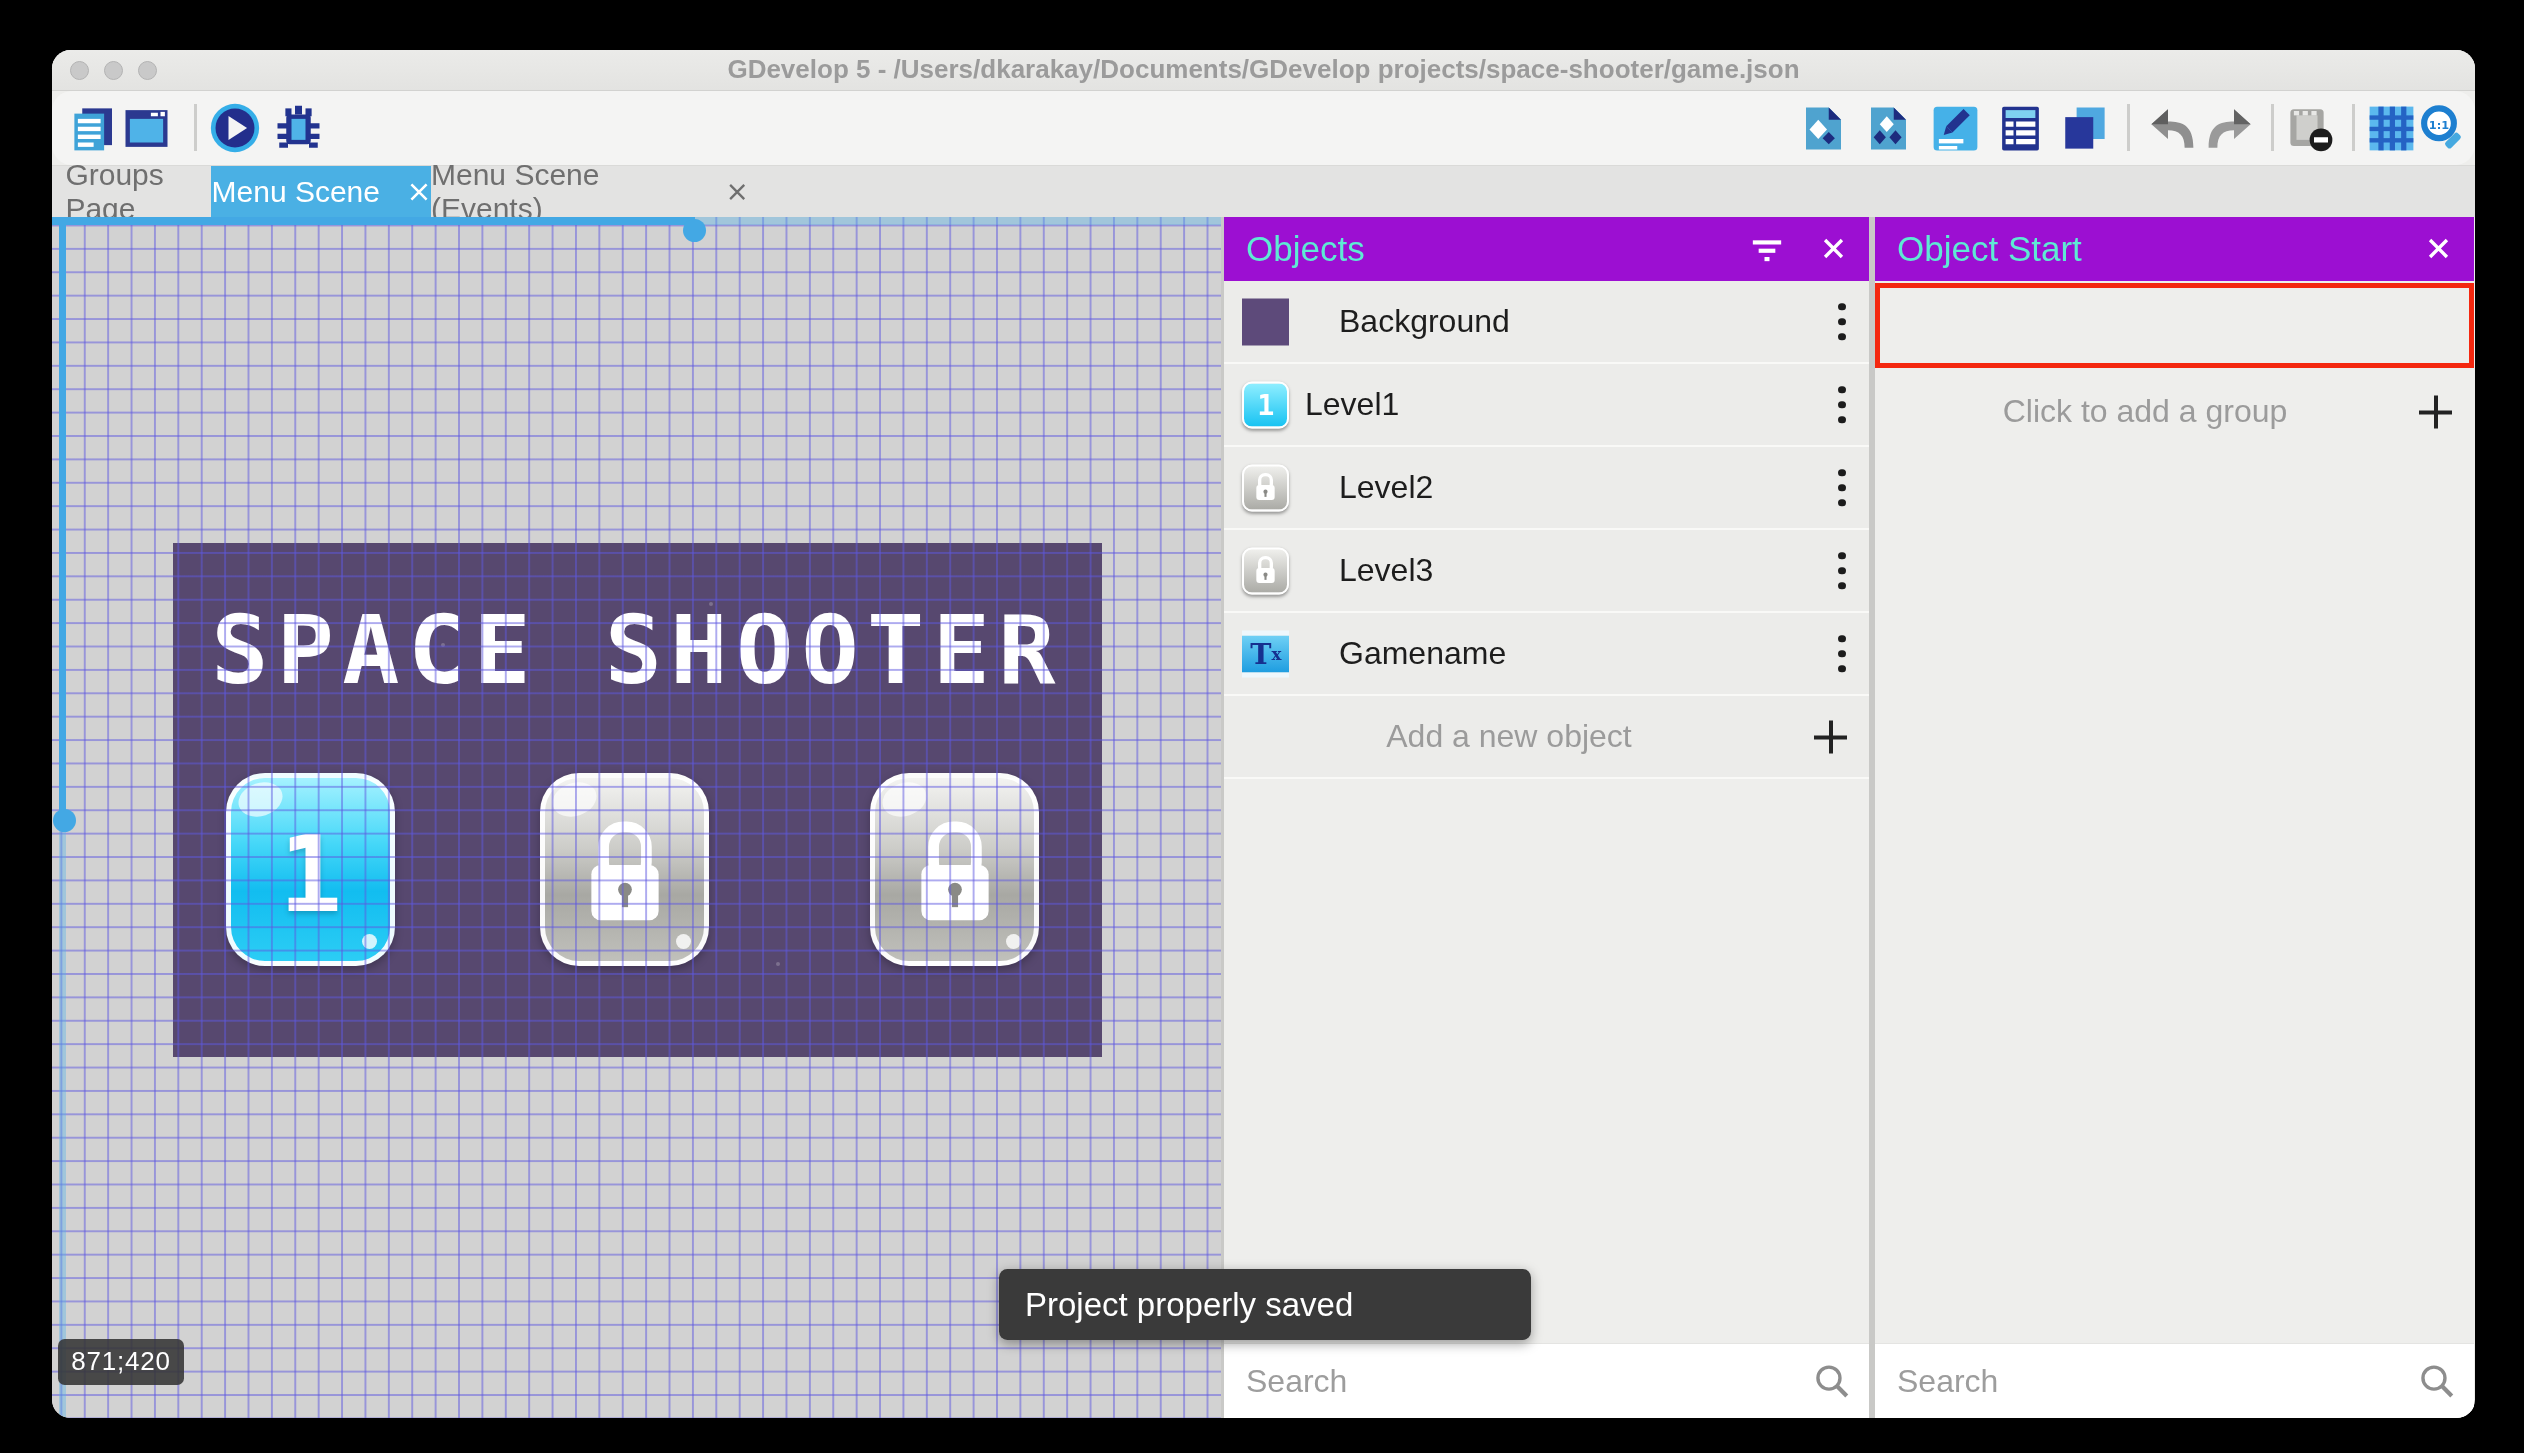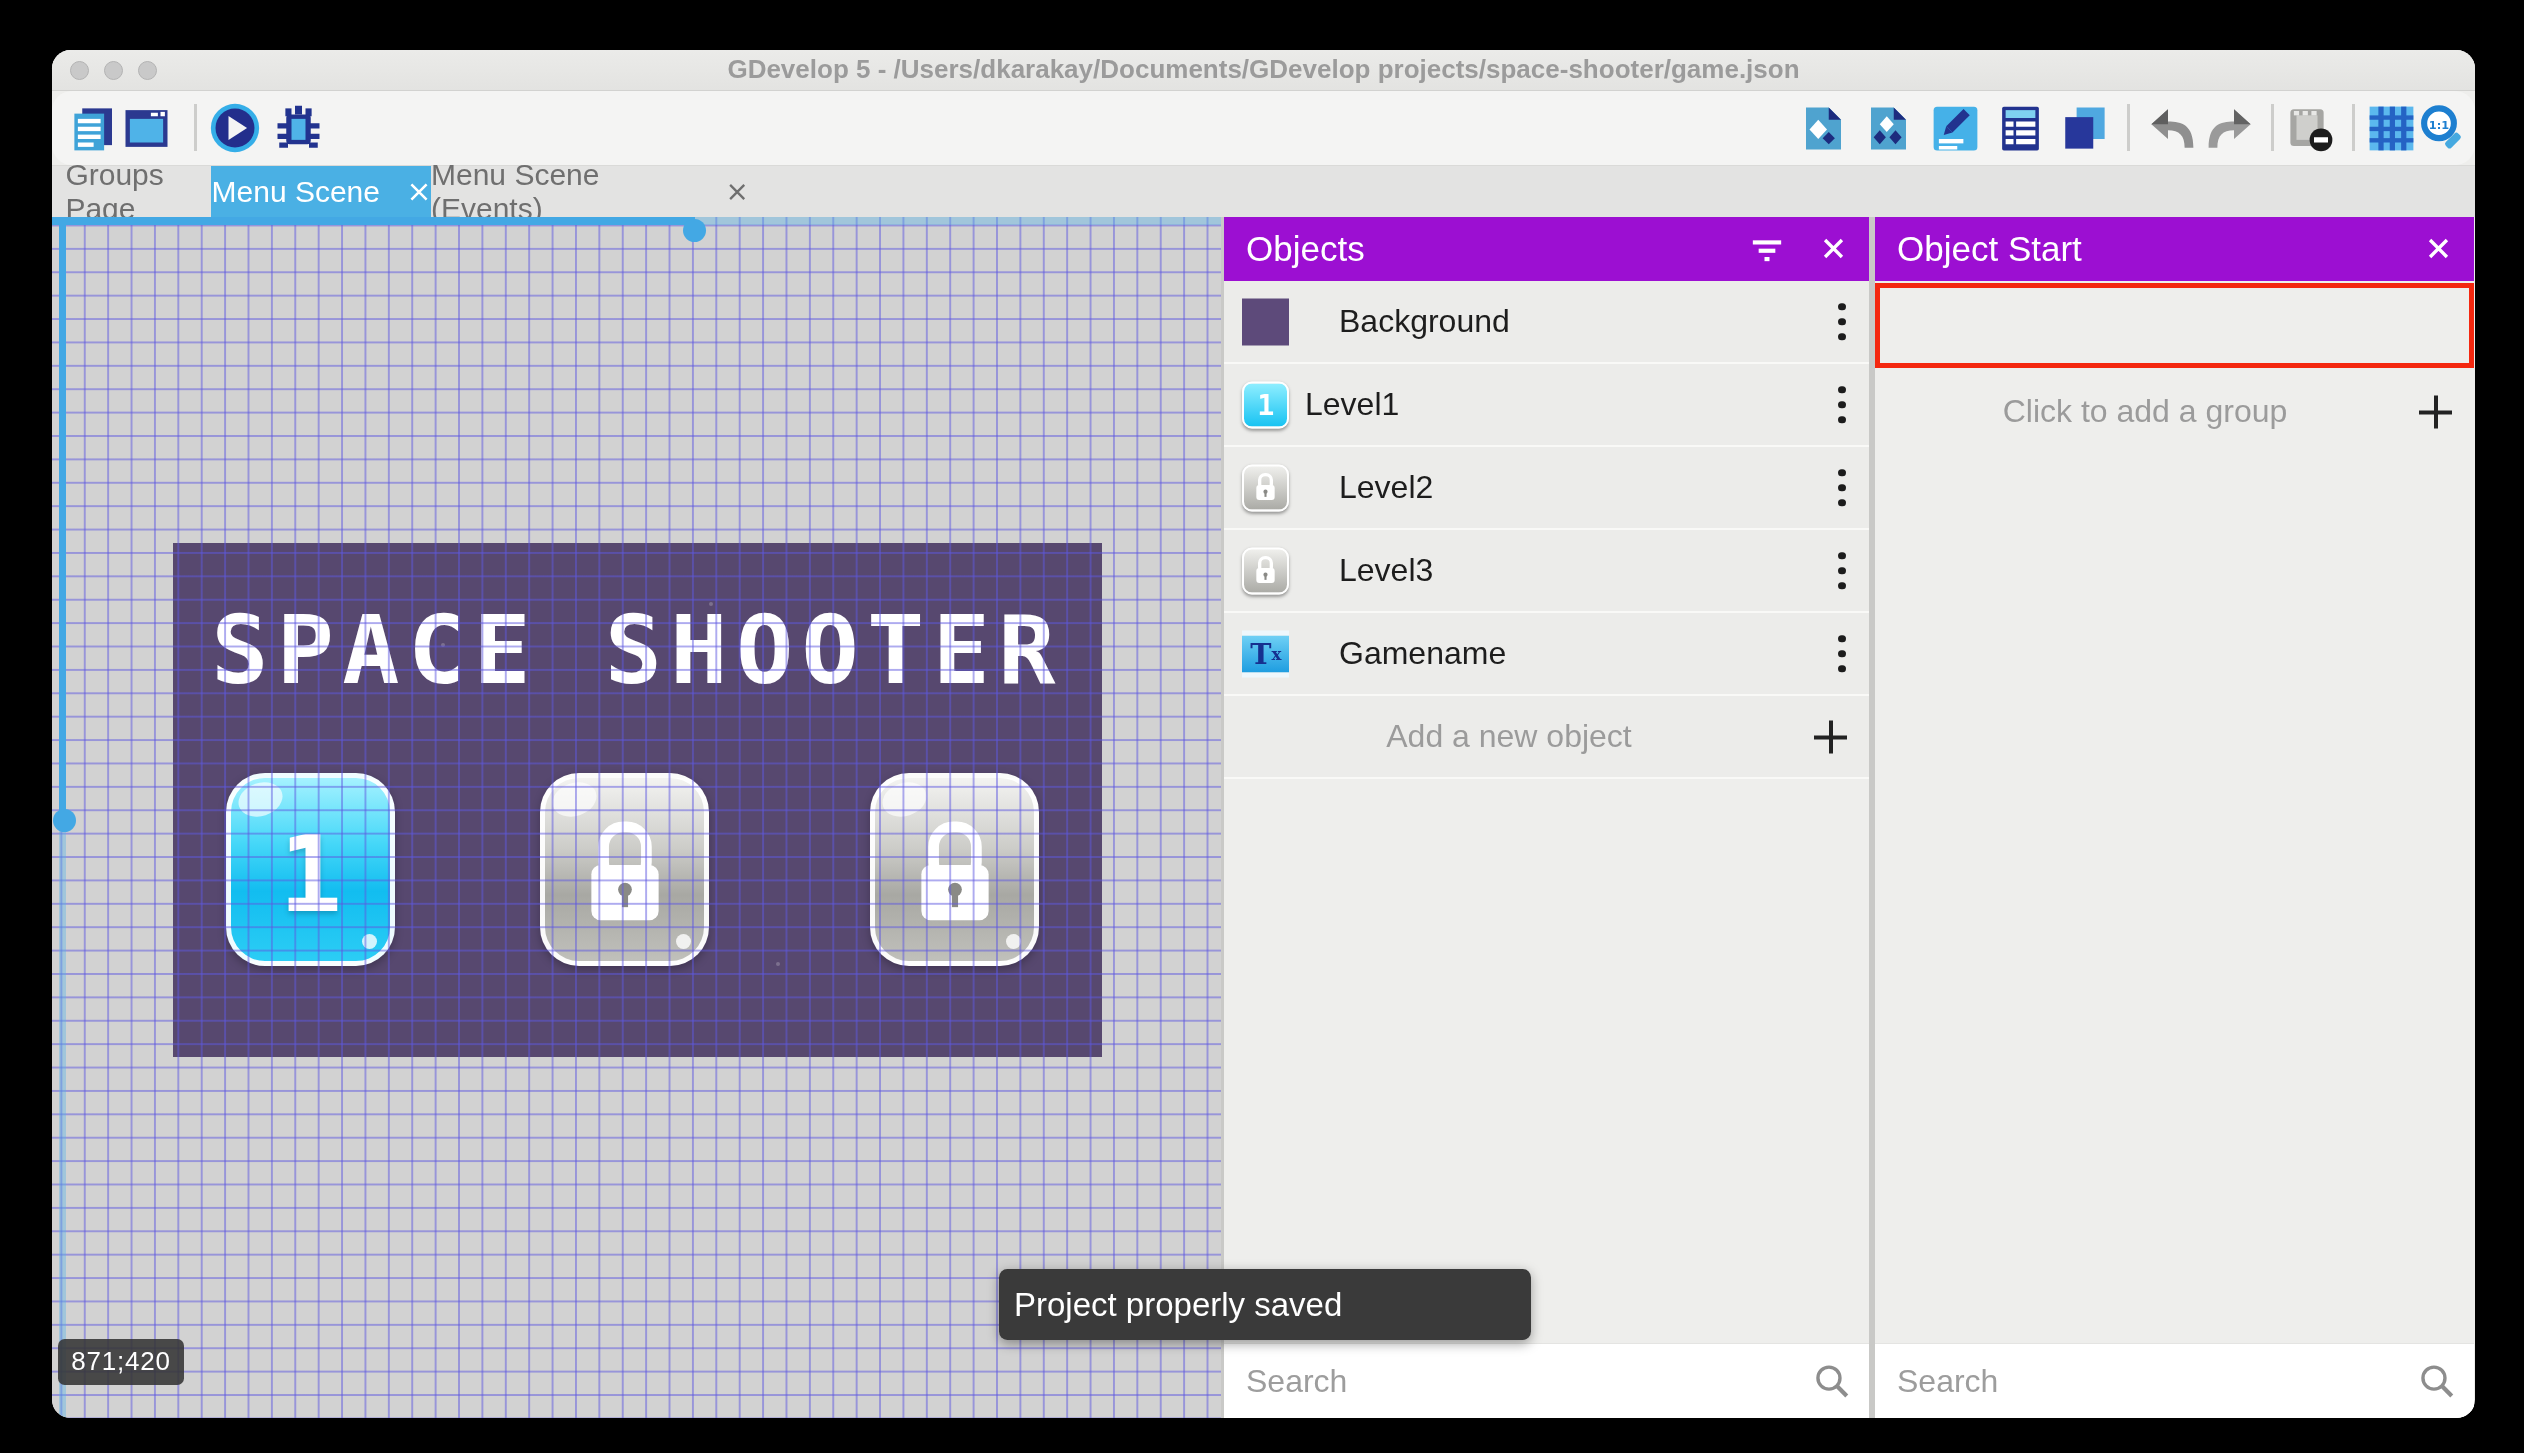--- a/index.html
+++ b/index.html
@@ -64,21 +64,21 @@
   .vscroll-track { position:absolute; left:6.7px; top:0; width:7.5px; height:1201px; background:rgba(88,180,232,0.40); z-index:12; }
   .vscroll-thumb { position:absolute; left:0; top:0; width:7.5px; height:604px; background:#43a8e4; }
   .vscroll-handle { position:absolute; left:-5.9px; top:592px; width:23.4px; height:23.4px; border-radius:50%; background:#43a8e4; }
 
   .coord-badge { position:absolute; left:5.9px; top:1122px; z-index:20; background:rgba(52,52,52,0.88);
                  color:#fff; font-size:26px; padding:6.7px 13.4px 8.4px 13.4px; border-radius:6.7px; letter-spacing:0.8px; }
 
   
   .panel { position:absolute; top:0; height:1201px; background:#eeeeec; }
   .panel-header { position:absolute; left:0; top:0; width:100%; height:64px; background:#9c0fd2;
-                  display:flex; align-items:center; color:#ffffff; font-size:35px; padding-left:22px; }
+                  display:flex; align-items:center; color:#5eead4; font-size:35px; padding-left:22px; }
   .row { position:absolute; left:0; width:100%; height:83px; background:#ececea;
          border-bottom:2.5px solid #f9f9f7; display:flex; align-items:center; }
   .row-label { font-size:32px; color:#1d1d1d; }
   .muted-label { font-size:32px; color:#9b9b9b; }
   .obj-icon { position:absolute; left:18.4px; top:50%; transform:translateY(-50%); width:47px; height:47px; }
   .dots { position:absolute; right:23.4px; top:50%; transform:translateY(-50%); display:flex; flex-direction:column; gap:7.5px; }
   .dots i { width:7.5px; height:7.5px; border-radius:50%; background:#1c1c1c; }
   .plus { position:absolute; right:22px; top:50%; width:33px; height:33px; transform:translateY(-50%); }
   .plus::before { content:""; position:absolute; left:15px; top:0; width:4.2px; height:33px; background:#222; }
   .plus::after  { content:""; position:absolute; left:0; top:15px; width:33px; height:4.2px; background:#222; }
@@ -98,21 +98,21 @@
   .text-thumb { width:47px; height:47px; background:linear-gradient(180deg,#6fd0f5,#1e9de0);
                 border-top:5px solid #eef7fc; border-bottom:5px solid #eef7fc;
                 display:flex; align-items:center; justify-content:center;
                 font-family:"DejaVu Serif", serif; font-weight:bold; color:#16308f; font-size:28.5px; }
   .text-thumb small { font-size:16.7px; }
 
   .red-annotation { position:absolute; left:0; top:66px; width:599px; height:85px;
                     border:5.9px solid #f4270f; z-index:40; pointer-events:none; }
 
   .toast { position:absolute; left:947px; top:1219px; width:532px; height:71px; background:#3a3a3a;
-           border-radius:8.4px; z-index:60; display:flex; align-items:center; padding-left:15px;
+           border-radius:8.4px; z-index:60; display:flex; align-items:center; padding-left:26px;
            color:#fff; font-size:33px; box-shadow:0 3.3px 11.7px rgba(0,0,0,0.35); }
 </style>
 </head>
 <body>
 
 <div class="screen">
   <div class="window">
 
     <div class="titlebar">
       <div class="win-title">GDevelop 5 - /Users/dkarakay/Documents/GDevelop projects/space-shooter/game.json</div>

